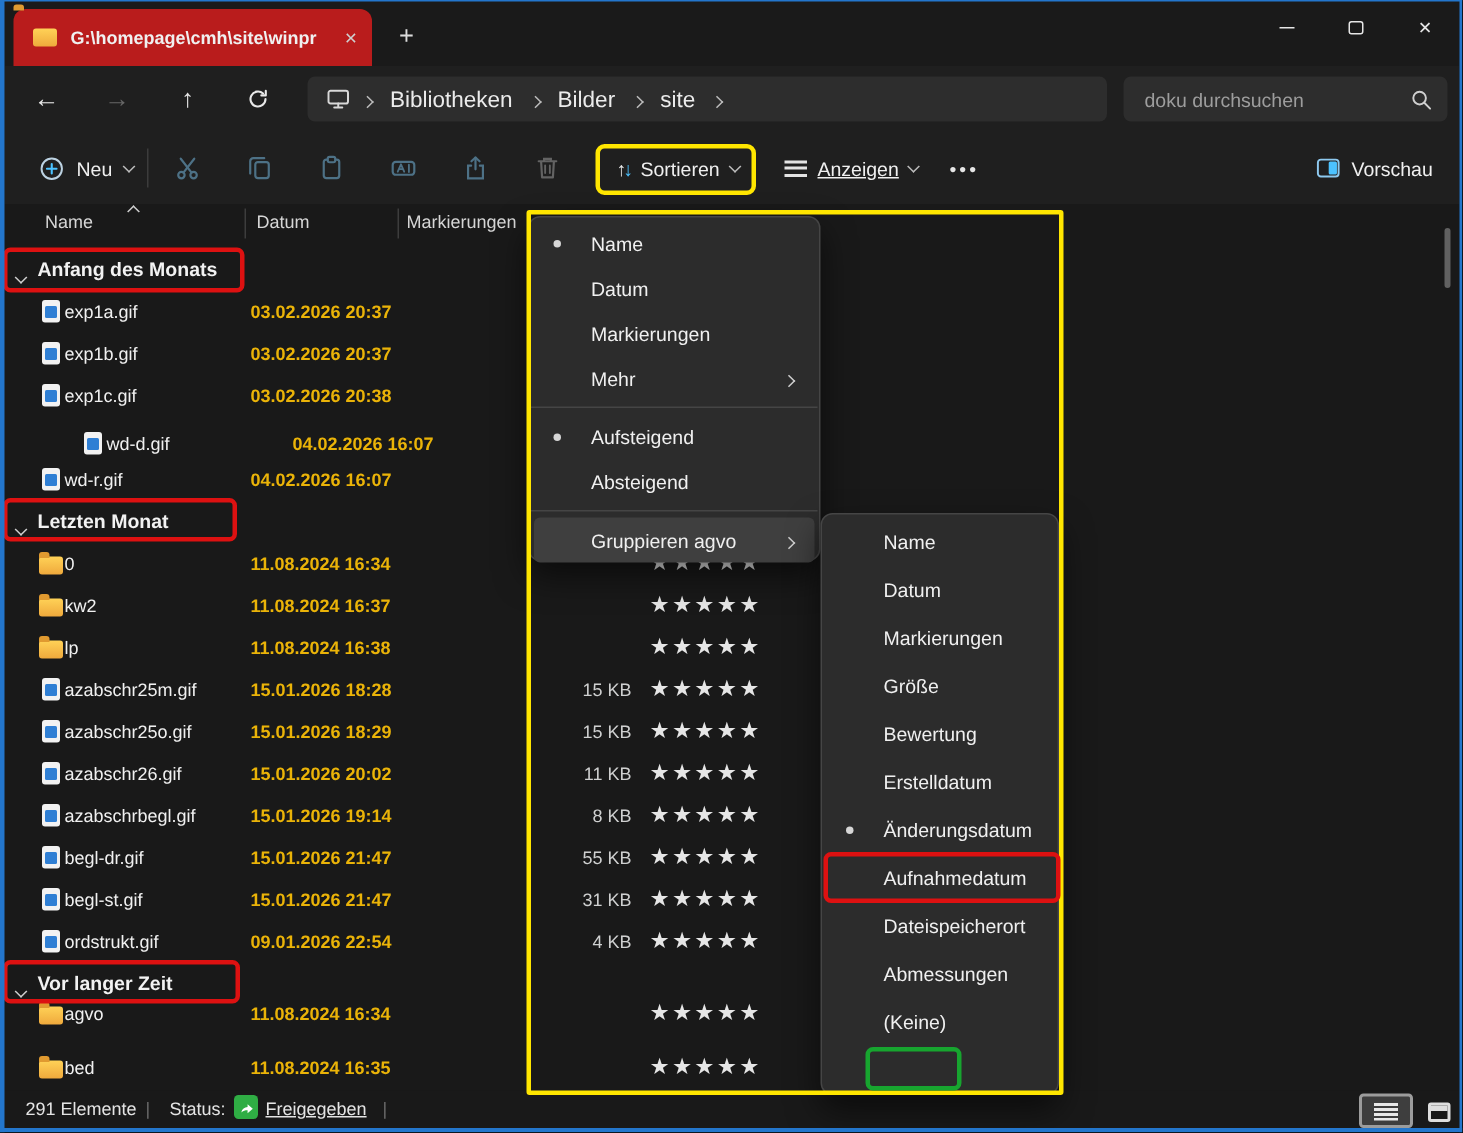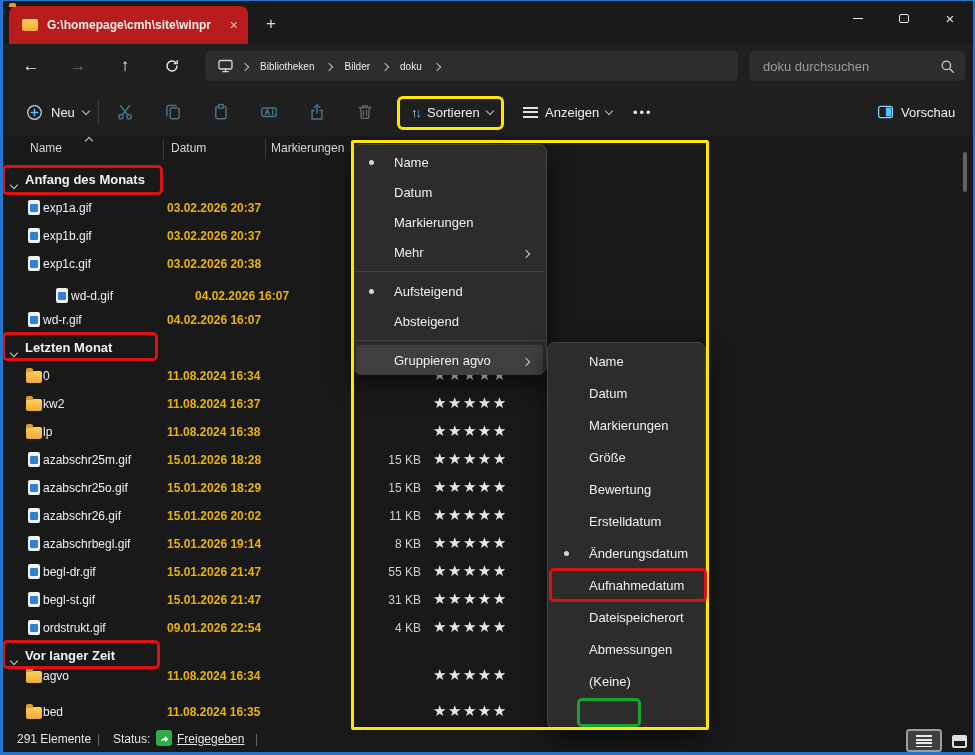--- a/index.html
+++ b/index.html
@@ -21,21 +21,21 @@
   .caption{position:absolute;right:2px;top:1px;height:34px;display:flex;}
   .cap-btn{width:46px;height:34px;display:flex;align-items:center;justify-content:center;}
   .ic-min{width:10px;height:1px;background:#e6e6e6;}
   .ic-max{width:10px;height:9px;border:1px solid #e6e6e6;border-radius:2px;}
   .ic-close{font-size:15px;color:#e6e6e6;line-height:15px;}
 
   
   .navbar{position:absolute;left:3px;top:44px;width:970px;height:44px;background:#1f1f1f;}
   .nav-btn{position:absolute;top:6px;width:32px;height:32px;border-radius:4px;display:flex;align-items:center;justify-content:center;font-size:17px;color:#e8e8e8;}
   .nav-btn.disabled{color:#666;}
-  .crumbbar{position:absolute;left:202px;top:7px;width:533px;height:30px;background:#2d2d2d;border-radius:5px;display:flex;align-items:center;padding:0 12px;font-size:10px;color:#ececec;}
+  .crumbbar{position:absolute;left:202px;top:7px;width:533px;height:30px;background:#2d2d2d;border-radius:5px;display:flex;align-items:center;padding:0 12px;font-size:15px;color:#ececec;}
   .crumb{padding:0 4px;white-space:nowrap;}
   .crumb-chev{margin:0 8px;color:#bdbdbd;}
   .searchbox{position:absolute;left:746px;top:7px;width:216px;height:30px;background:#2d2d2d;border-radius:5px;display:flex;align-items:center;padding:0 10px 0 12px;}
   .searchbox input{flex:1;background:transparent;border:none;outline:none;color:#e8e8e8;font-size:13px;min-width:0;}
   .searchbox input::placeholder{color:#9d9d9d;}
 
   
   .toolbar{position:absolute;left:3px;top:88px;width:970px;height:48px;background:#1f1f1f;}
   .tb-neu{position:absolute;left:13px;top:8px;height:32px;display:flex;align-items:center;gap:8px;padding:0 10px;border-radius:4px;font-size:13px;color:#f0f0f0;}
   .tb-sep{position:absolute;left:95px;top:11px;width:1px;height:26px;background:#3c3c3c;}
@@ -150,21 +150,21 @@
       <svg width="17" height="16" viewBox="0 0 17 16">
         <rect x="2" y="2.5" width="13" height="8.5" rx="1.4" fill="none" stroke="#d8d8d8" stroke-width="1.3"></rect>
         <path d="M8.5 11v2.2M5.8 13.6h5.4" stroke="#d8d8d8" stroke-width="1.3" stroke-linecap="round"></path>
       </svg>
       <span id="breadcrumb-items" style="display:flex;align-items:center;">
           <span class="crumb-chev"><span class="cv cv-right"></span></span>
           <span class="crumb">Bibliotheken</span>
           <span class="crumb-chev"><span class="cv cv-right"></span></span>
           <span class="crumb">Bilder</span>
           <span class="crumb-chev"><span class="cv cv-right"></span></span>
-          <span class="crumb">doku</span>
+          <span class="crumb">site</span>
           <span class="crumb-chev"><span class="cv cv-right"></span></span>
         </span>
     </div>
     <div class="searchbox">
       <input type="text" placeholder="doku durchsuchen" style="">
       <svg width="15" height="15" viewBox="0 0 15 15">
         <circle cx="6.4" cy="6.4" r="4.2" fill="none" stroke="#cfcfcf" stroke-width="1.3"></circle>
         <path d="M9.7 9.7L13.4 13.4" stroke="#cfcfcf" stroke-width="1.3" stroke-linecap="round"></path>
       </svg>
     </div>
@@ -221,21 +221,21 @@
         <path d="M4.2 4l.6 9.6h6.4L11.8 4" fill="none" stroke="#636363" stroke-width="1.3" stroke-linejoin="round"></path>
         <path d="M6.6 6.5v4.5M9.4 6.5v4.5" stroke="#636363" stroke-width="1.1" stroke-linecap="round"></path>
       </svg>
     </div>
 
     <div class="tb-drop" style="left:400px;">
       <span class="sort-arrows"><span class="up">↑</span><span class="down">↓</span></span>
       <span>Sortieren</span>
       <span class="cv cv-down" style="color:#bdbdbd;"></span>
     </div>
-    <div class="tb-drop" style="left:512px;">
+    <div class="tb-drop" style="left:512px;text-decoration:underline;">
       <span class="hamburger"></span>
       <span>Anzeigen</span>
       <span class="cv cv-down" style="color:#bdbdbd;"></span>
     </div>
     <div class="tb-drop" style="left:622px;">
       <span class="dots">•••</span>
     </div>
     <div class="tb-drop" style="left:866px;">
       <svg width="17" height="16" viewBox="0 0 17 16">
         <rect x="1.6" y="2.4" width="13.8" height="11.2" rx="2" fill="none" stroke="#8ec9ef" stroke-width="1.3"></rect>

